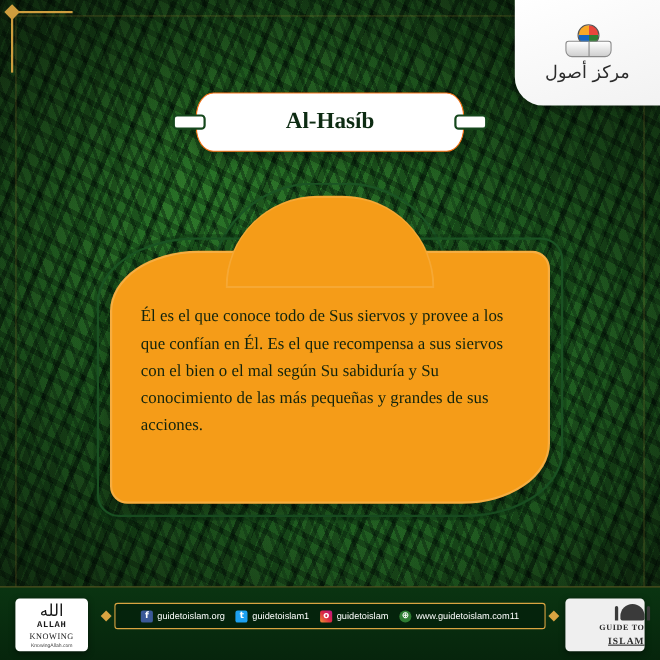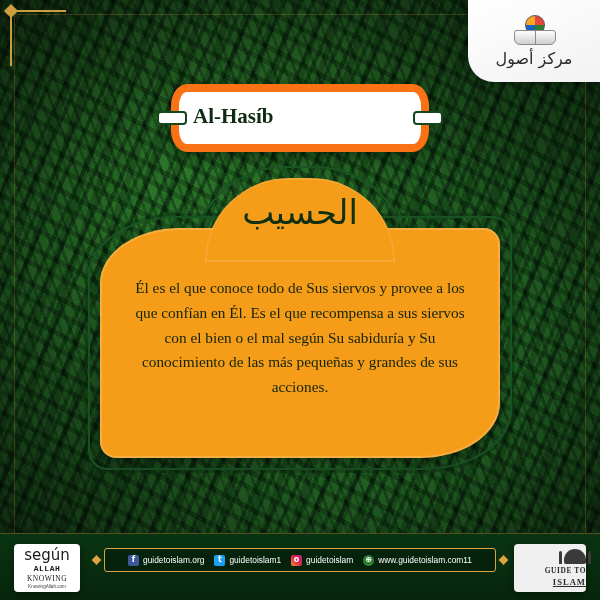--- a/index.html
+++ b/index.html
@@ -110,21 +110,21 @@
     border: 1px solid rgba(217,164,65,0.22);
     pointer-events: none;
   }
 
   
   .logo-top {
     position: absolute;
     top: 0;
     right: 0;
     width: 132px;
-    height: 82px;
+    height: 96px;
     background: linear-gradient(160deg, #ffffff 0%, #f2f2f2 100%);
     border-bottom-left-radius: 26px;
     box-shadow: -2px 2px 6px rgba(0,0,0,0.35);
     display: flex;
     flex-direction: column;
     align-items: center;
     justify-content: center;
     gap: 4px;
   }
   .logo-top .book {
@@ -165,22 +165,22 @@
   .title-plaque {
     position: absolute;
     top: 84px;
     left: 50%;
     transform: translateX(-50%);
     width: 214px;
     padding: 12px 14px 14px;
     background: #ffffff;
     border-radius: 16px / 22px;
     box-shadow: 0 4px 14px rgba(0,0,0,0.45);
-    text-align: left;
-    border: 8px solid #f97316;
+    text-align: center;
+    border: 1px solid #f97316;
   }
   .title-plaque::before,
   .title-plaque::after {
     content: "";
     position: absolute;
     top: 50%;
     width: 26px;
     height: 10px;
     transform: translateY(-50%);
     background: #ffffff;
@@ -258,21 +258,21 @@
     color: #10300f;
     direction: rtl;
     white-space: nowrap;
     z-index: 3;
   }
   .panel-text {
     position: absolute;
     left: 28px;
     right: 28px;
     top: 48px;
-    text-align: center;
+    text-align: left;
     font-size: 15.3px;
     line-height: 1.62;
     color: #12240d;
     z-index: 4;
   }
 
   
   .bottom-bar {
     position: absolute;
     left: 0;
@@ -449,28 +449,27 @@
 
   <div class="title-plaque">
     <div class="name">Al-Hasíb</div>
   </div>
 
   <div class="panel-wrap">
     <div class="panel-cap-outline"></div>
     <div class="panel-outline"></div>
     <div class="panel"></div>
     <div class="panel-cap"></div>
-    <div class="arabic-name">الحسيب</div>
     <div class="panel-text">Él es el que conoce todo de Sus siervos y provee a los que confían en Él. Es el que recompensa a sus siervos con el bien o el mal según Su sabiduría y Su conocimiento de las más pequeñas y grandes de sus acciones.</div>
   </div>
 
   <div class="bottom-bar">
 
     <div class="badge-left">
-      <div class="glyph">según</div>
+      <div class="glyph">الله</div>
       <div class="l1">ALLAH</div>
       <div class="l2">KNOWING</div>
       <div class="l3">KnowingAllah.com</div>
     </div>
 
     <div class="social-strip">
       <span class="strip-diamond l"></span>
       <span class="strip-diamond r"></span>
 
       <span class="chip">

